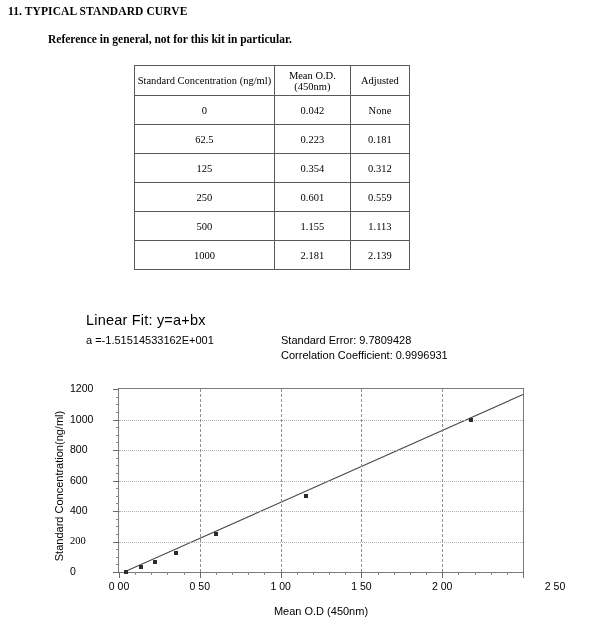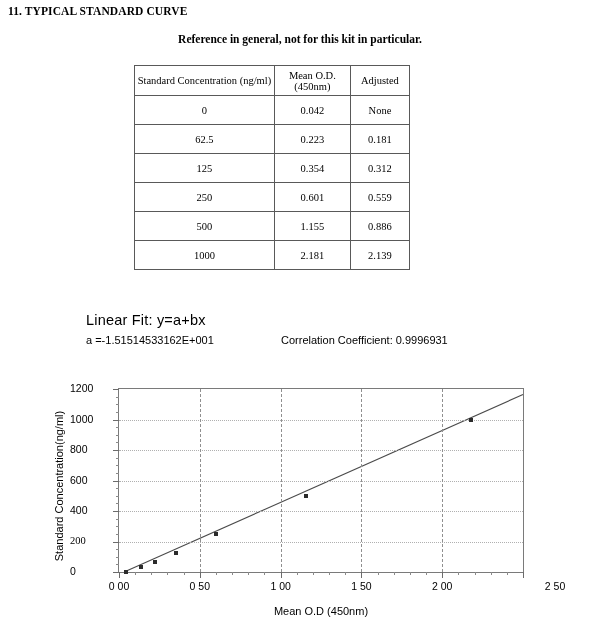--- a/index.html
+++ b/index.html
@@ -27,21 +27,22 @@
     letter-spacing: 0.1px;
     white-space: nowrap;
   }
 
   
   #reference-note {
     position: absolute;
     left: 0;
     top: 33px;
     width: 600px;
-    text-align: center;
+    text-align: left;
+    padding-left: 48px;
     box-sizing: border-box;
     font-family: "Liberation Serif", serif;
     font-weight: bold;
     font-size: 11.5px;
     white-space: nowrap;
   }
 
   
   #standard-table {
     position: absolute;
@@ -243,37 +244,38 @@
       <td>0.312</td>
     </tr>
     <tr>
       <td>250</td>
       <td>0.601</td>
       <td>0.559</td>
     </tr>
     <tr>
       <td>500</td>
       <td>1.155</td>
-      <td>0.886</td>
+      <td>1.113</td>
     </tr>
     <tr>
       <td>1000</td>
       <td>2.181</td>
       <td>2.139</td>
     </tr>
   </tbody>
 </table>
 
 <div id="fit-heading" class="fit-block">Linear Fit: y=a+bx</div>
 
 <div id="fit-left" class="fit-block">
   <div>a =-1.51514533162E+001</div>
 </div>
 
 <div id="fit-right" class="fit-block">
+  <div>Standard Error: 9.7809428</div>
   <div>Correlation Coefficient: 0.9996931</div>
 </div>
 
 <div id="chart-area">
 
   <div id="yaxis-title">Standard Concentration(ng/ml)</div>
 
   <div id="plot-frame">
     <svg id="fit-line-svg" preserveAspectRatio="none">
       <line id="fit-line-seg" x1="6.787200000000001" y1="182.28971940648125" x2="404" y2="5.496476140289275" stroke="#4a4a4a" stroke-width="1.1"></line>

